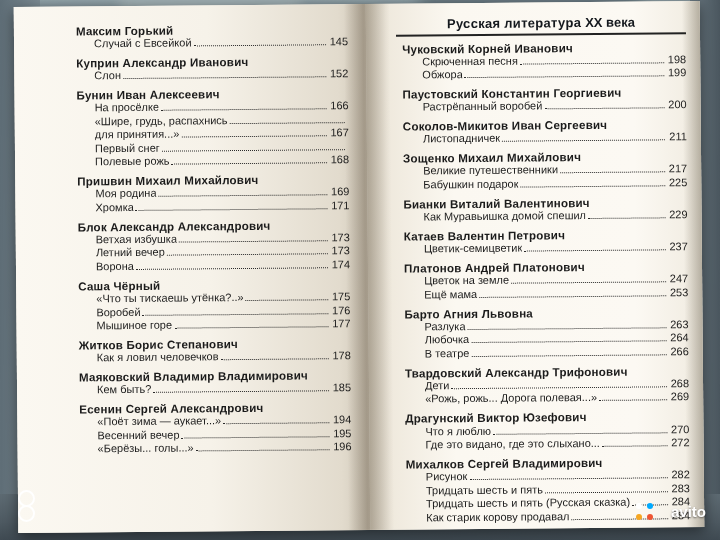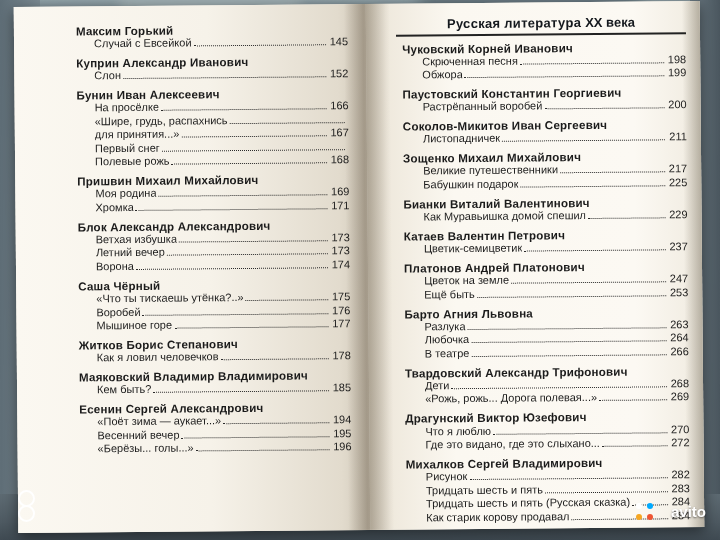--- a/index.html
+++ b/index.html
@@ -385,21 +385,21 @@
               <span class="dots"></span>
               <span class="num">237</span>
             </div>
             <div class="author">Платонов Андрей Платонович</div>
             <div class="entry">
               <span class="title">Цветок на земле</span>
               <span class="dots"></span>
               <span class="num">247</span>
             </div>
             <div class="entry">
-              <span class="title">Ещё быть</span>
+              <span class="title">Ещё мама</span>
               <span class="dots"></span>
               <span class="num">253</span>
             </div>
             <div class="author">Барто Агния Львовна</div>
             <div class="entry">
               <span class="title">Разлука</span>
               <span class="dots"></span>
               <span class="num">263</span>
             </div>
             <div class="entry">

